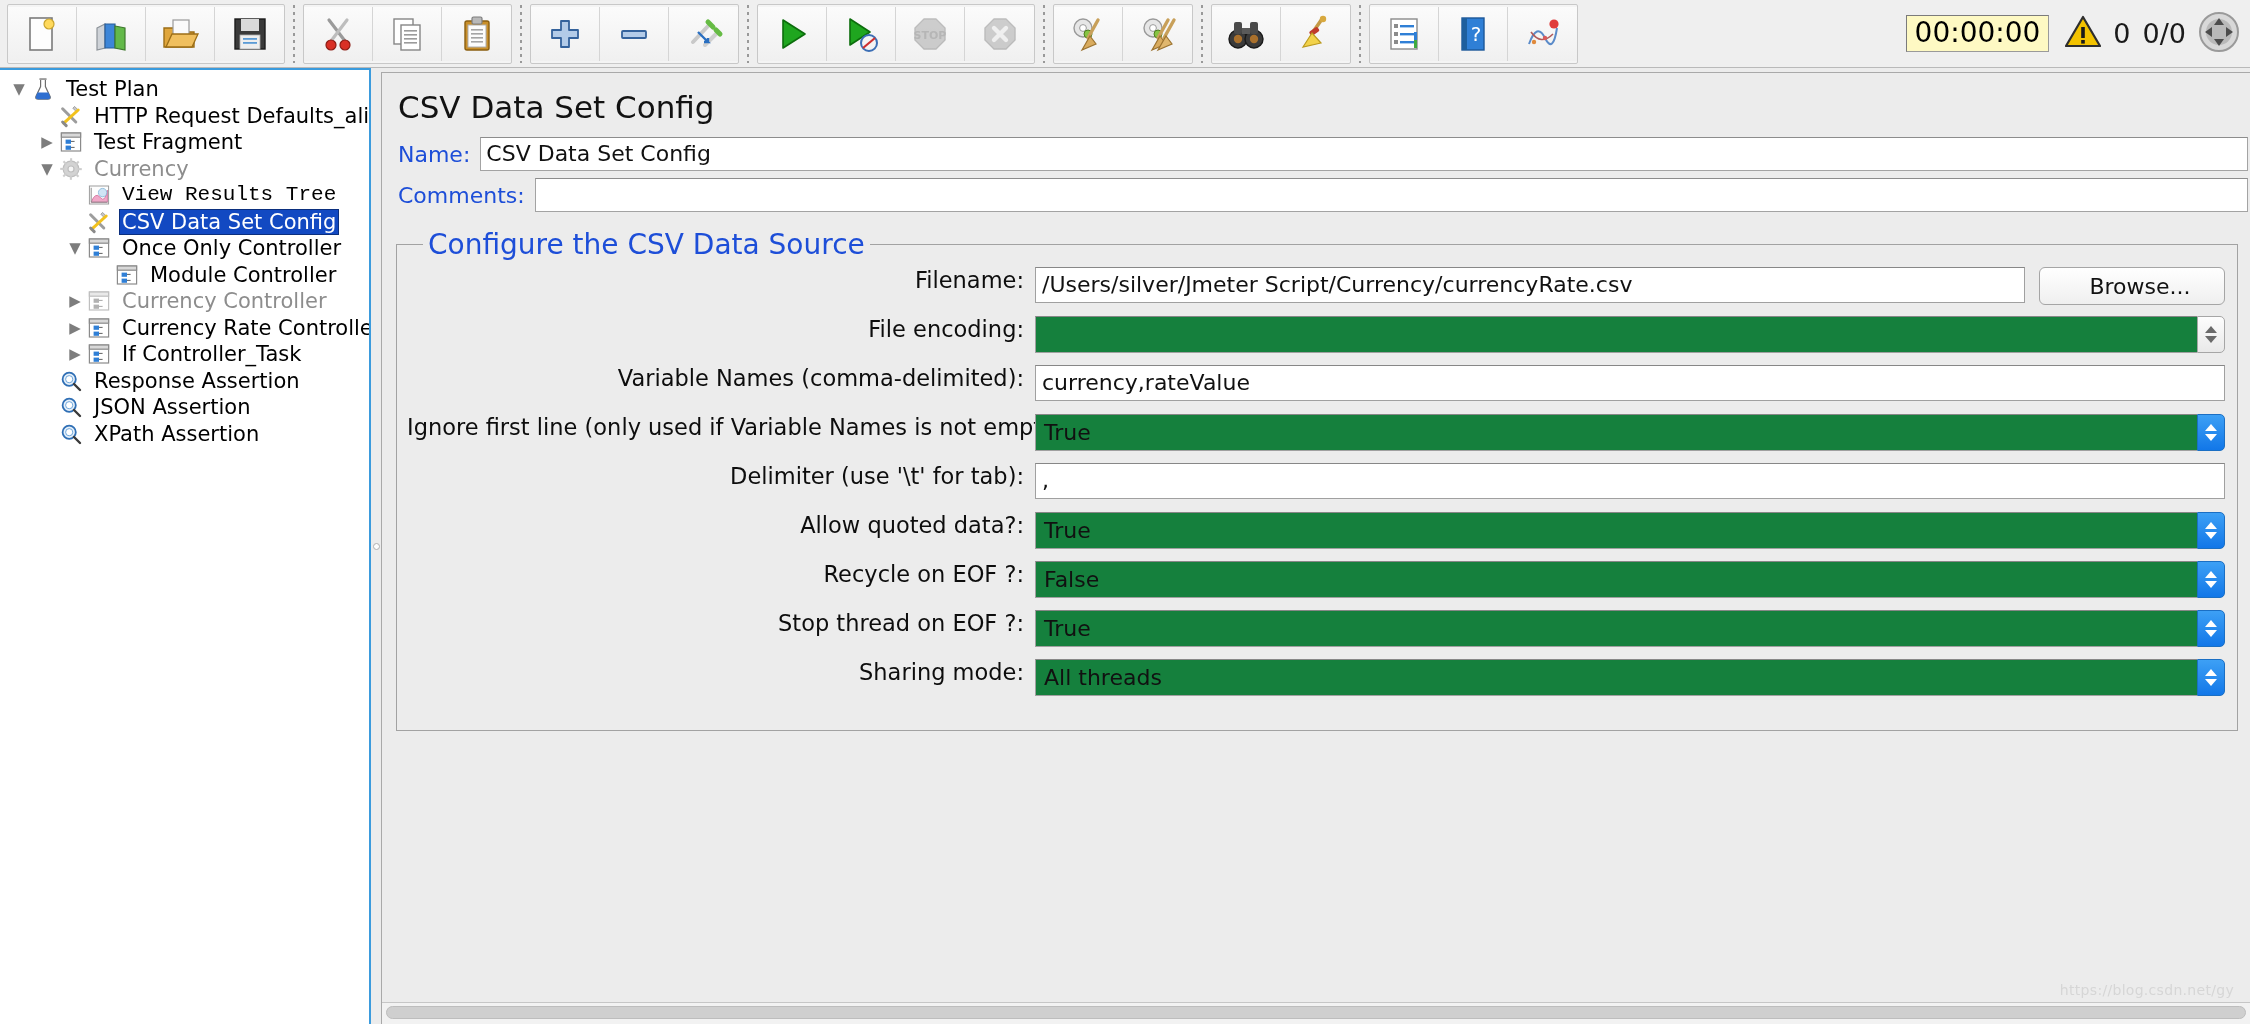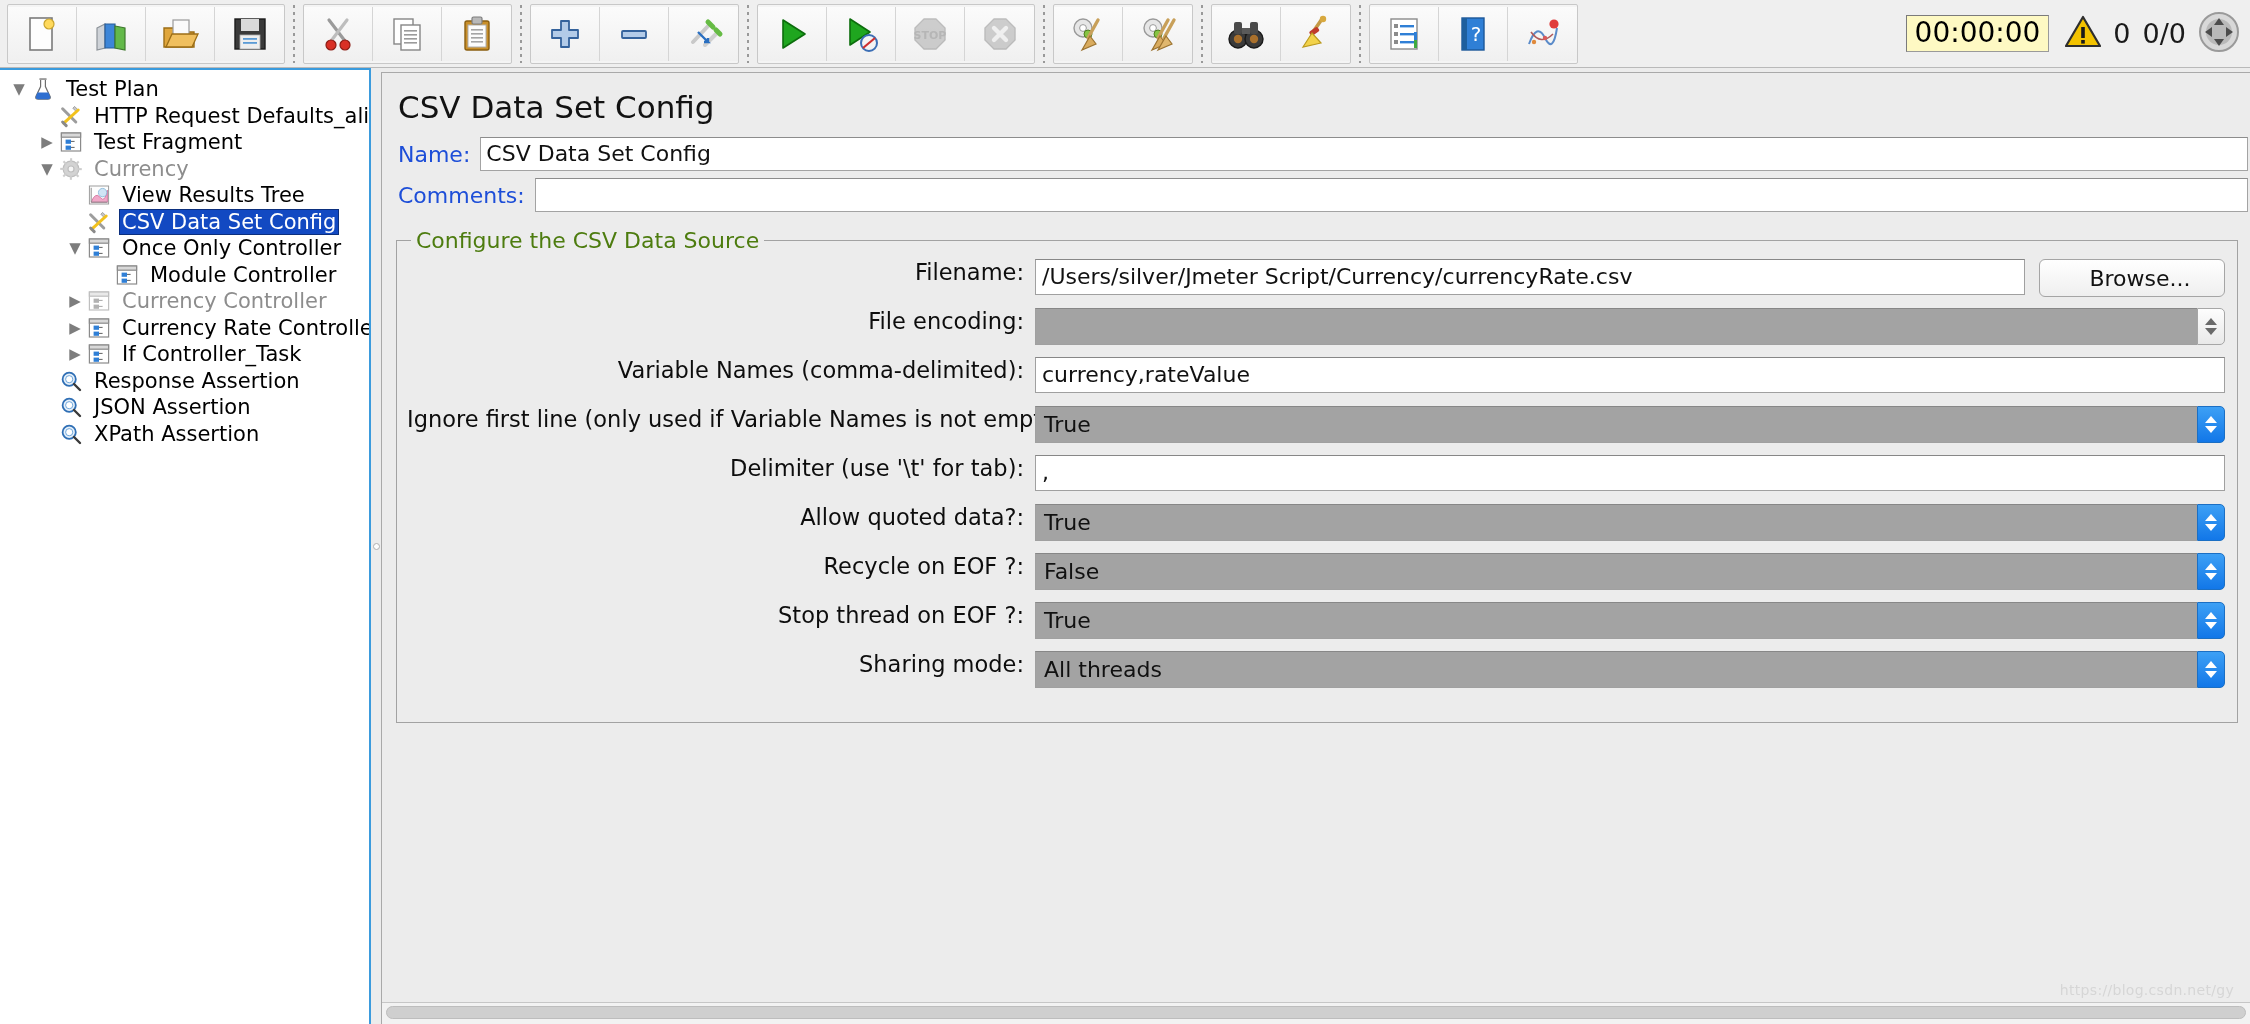--- a/index.html
+++ b/index.html
@@ -175,24 +175,24 @@
 
   
   fieldset#csv-group {
     margin: 14px 12px 0 14px;
     border: 1px solid #a2a2a2;
     border-radius: 0;
     padding: 6px 12px 22px 10px;
     min-width: 0;
   }
   fieldset#csv-group > legend {
-    font-size: 22px;
-    color: #4d7c0f;
+    font-size: 28px;
+    color: #1d4ed8;
     padding: 0 5px;
-    margin-left: 4px;
+    margin-left: 16px;
   }
   .frow {
     display: flex;
     align-items: flex-start;
     height: 49px;
   }
   .frow .flabel {
     width: 628px;
     min-width: 628px;
     text-align: right;
@@ -232,21 +232,21 @@
     color: #121212;
     display: flex; align-items: center; justify-content: center;
     cursor: pointer;
     padding-left: 16px;
   }
   
   .combo-wrap { flex: 1; display: flex; min-width: 0; }
   .combo-field {
     flex: 1;
     height: 37px;
-    background: #a3a3a3;
+    background: #15803d;
     border: 1px solid #a0a0a0;
     border-right: none;
     border-top-color: #878787;
     font-size: 22px;
     color: #111;
     line-height: 35px;
     padding: 0 8px;
     white-space: nowrap;
     overflow: hidden;
     min-width: 0;
@@ -575,21 +575,21 @@
               <rect x="18.5" y="2" width="3.4" height="7" fill="#a6a6a6" transform="rotate(90 20 20)"></rect>
               <rect x="18.5" y="2" width="3.4" height="7" fill="#a6a6a6" transform="rotate(135 20 20)"></rect>
               <rect x="18.5" y="2" width="3.4" height="7" fill="#a6a6a6" transform="rotate(180 20 20)"></rect>
               <rect x="18.5" y="2" width="3.4" height="7" fill="#a6a6a6" transform="rotate(225 20 20)"></rect>
               <rect x="18.5" y="2" width="3.4" height="7" fill="#a6a6a6" transform="rotate(270 20 20)"></rect>
               <rect x="18.5" y="2" width="3.4" height="7" fill="#a6a6a6" transform="rotate(315 20 20)"></rect>
             </svg>
           </span>
           <span class="tree-label">Currency</span>
         </div>
-        <div class="tree-row" style="padding-left: 64px;">
+        <div class="tree-row" style="padding-left: 64px; font-family: Liberation Mono, monospace;">
           <span class="twisty none"></span>
           <span class="tree-icon">
             <svg width="24" height="24" viewBox="0 0 40 40">
               <rect x="4" y="5" width="32" height="30" fill="#fdfdfd" stroke="#9a9a9a" stroke-width="1.6"></rect>
               <path d="M7 32 Q14 14 22 24 T34 12 L34 32 Z" fill="#f0a8c8" stroke="#cf6f9c" stroke-width="1.4"></path>
               <circle cx="26" cy="16" r="7" fill="#cfe4f5" stroke="#86b6d8" stroke-width="1.4"></circle>
               <path d="M7 8 L7 32 L34 32" stroke="#8a8a8a" stroke-width="1.6" fill="none"></path>
             </svg>
           </span>
           <span class="tree-label">View Results Tree</span>

